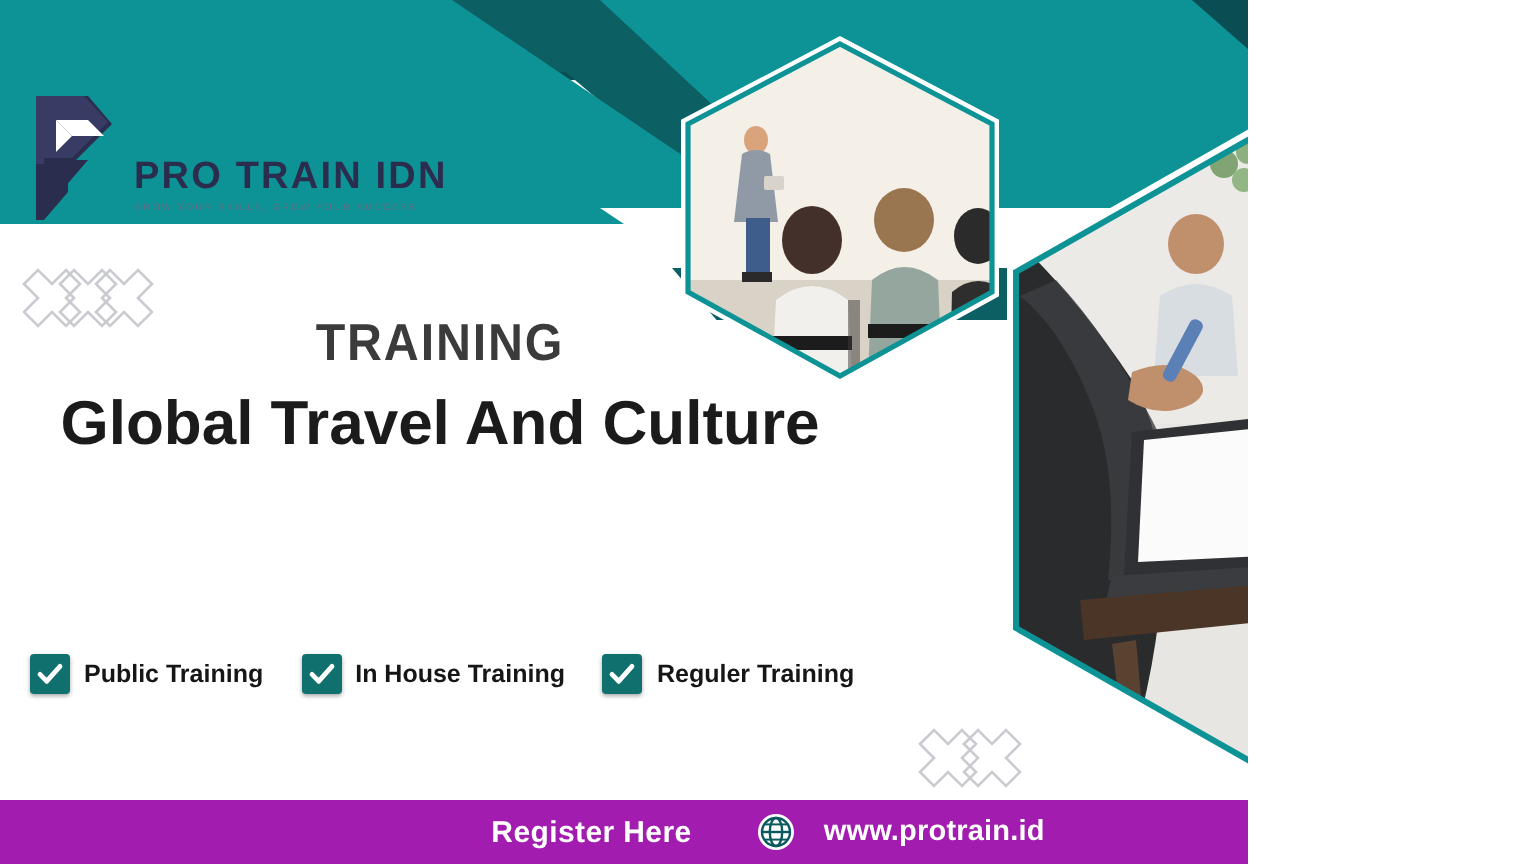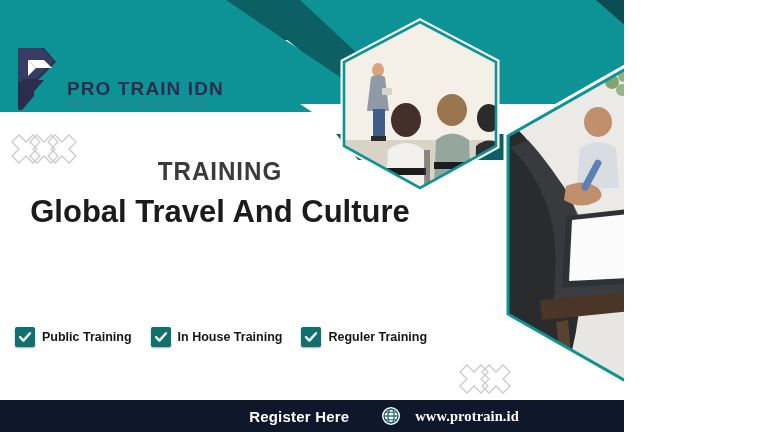--- a/index.html
+++ b/index.html
@@ -69,30 +69,30 @@
   .option-box svg{display:block;}
   .option-label{
     font-family:"Liberation Sans",sans-serif;
     font-weight:bold;font-size:12.5px;color:#161616;
     white-space:nowrap;
   }
 
   
   #footer-bar{
     position:absolute;left:0;bottom:0;width:768px;height:32px;
-    background:#0f172a;
+    background:#a21caf;
     display:flex;align-items:center;justify-content:center;gap:14px;
   }
   #register-label{
     font-family:"Liberation Sans",sans-serif;
     font-weight:bold;font-size:15px;color:#ffffff;letter-spacing:.2px;
   }
   #globe-icon{display:block;margin-left:18px;}
   #website-url{
-    font-family:Liberation Serif, serif;
+    font-family:Liberation Sans, sans-serif;
     font-weight:bold;font-size:14.5px;color:#ffffff;letter-spacing:.1px;
   }
 </style>
 </head>
 <body>
 
 <div id="banner">
 
   <svg id="bg-shapes" viewBox="0 0 768 432" width="768" height="432">
     <defs>

